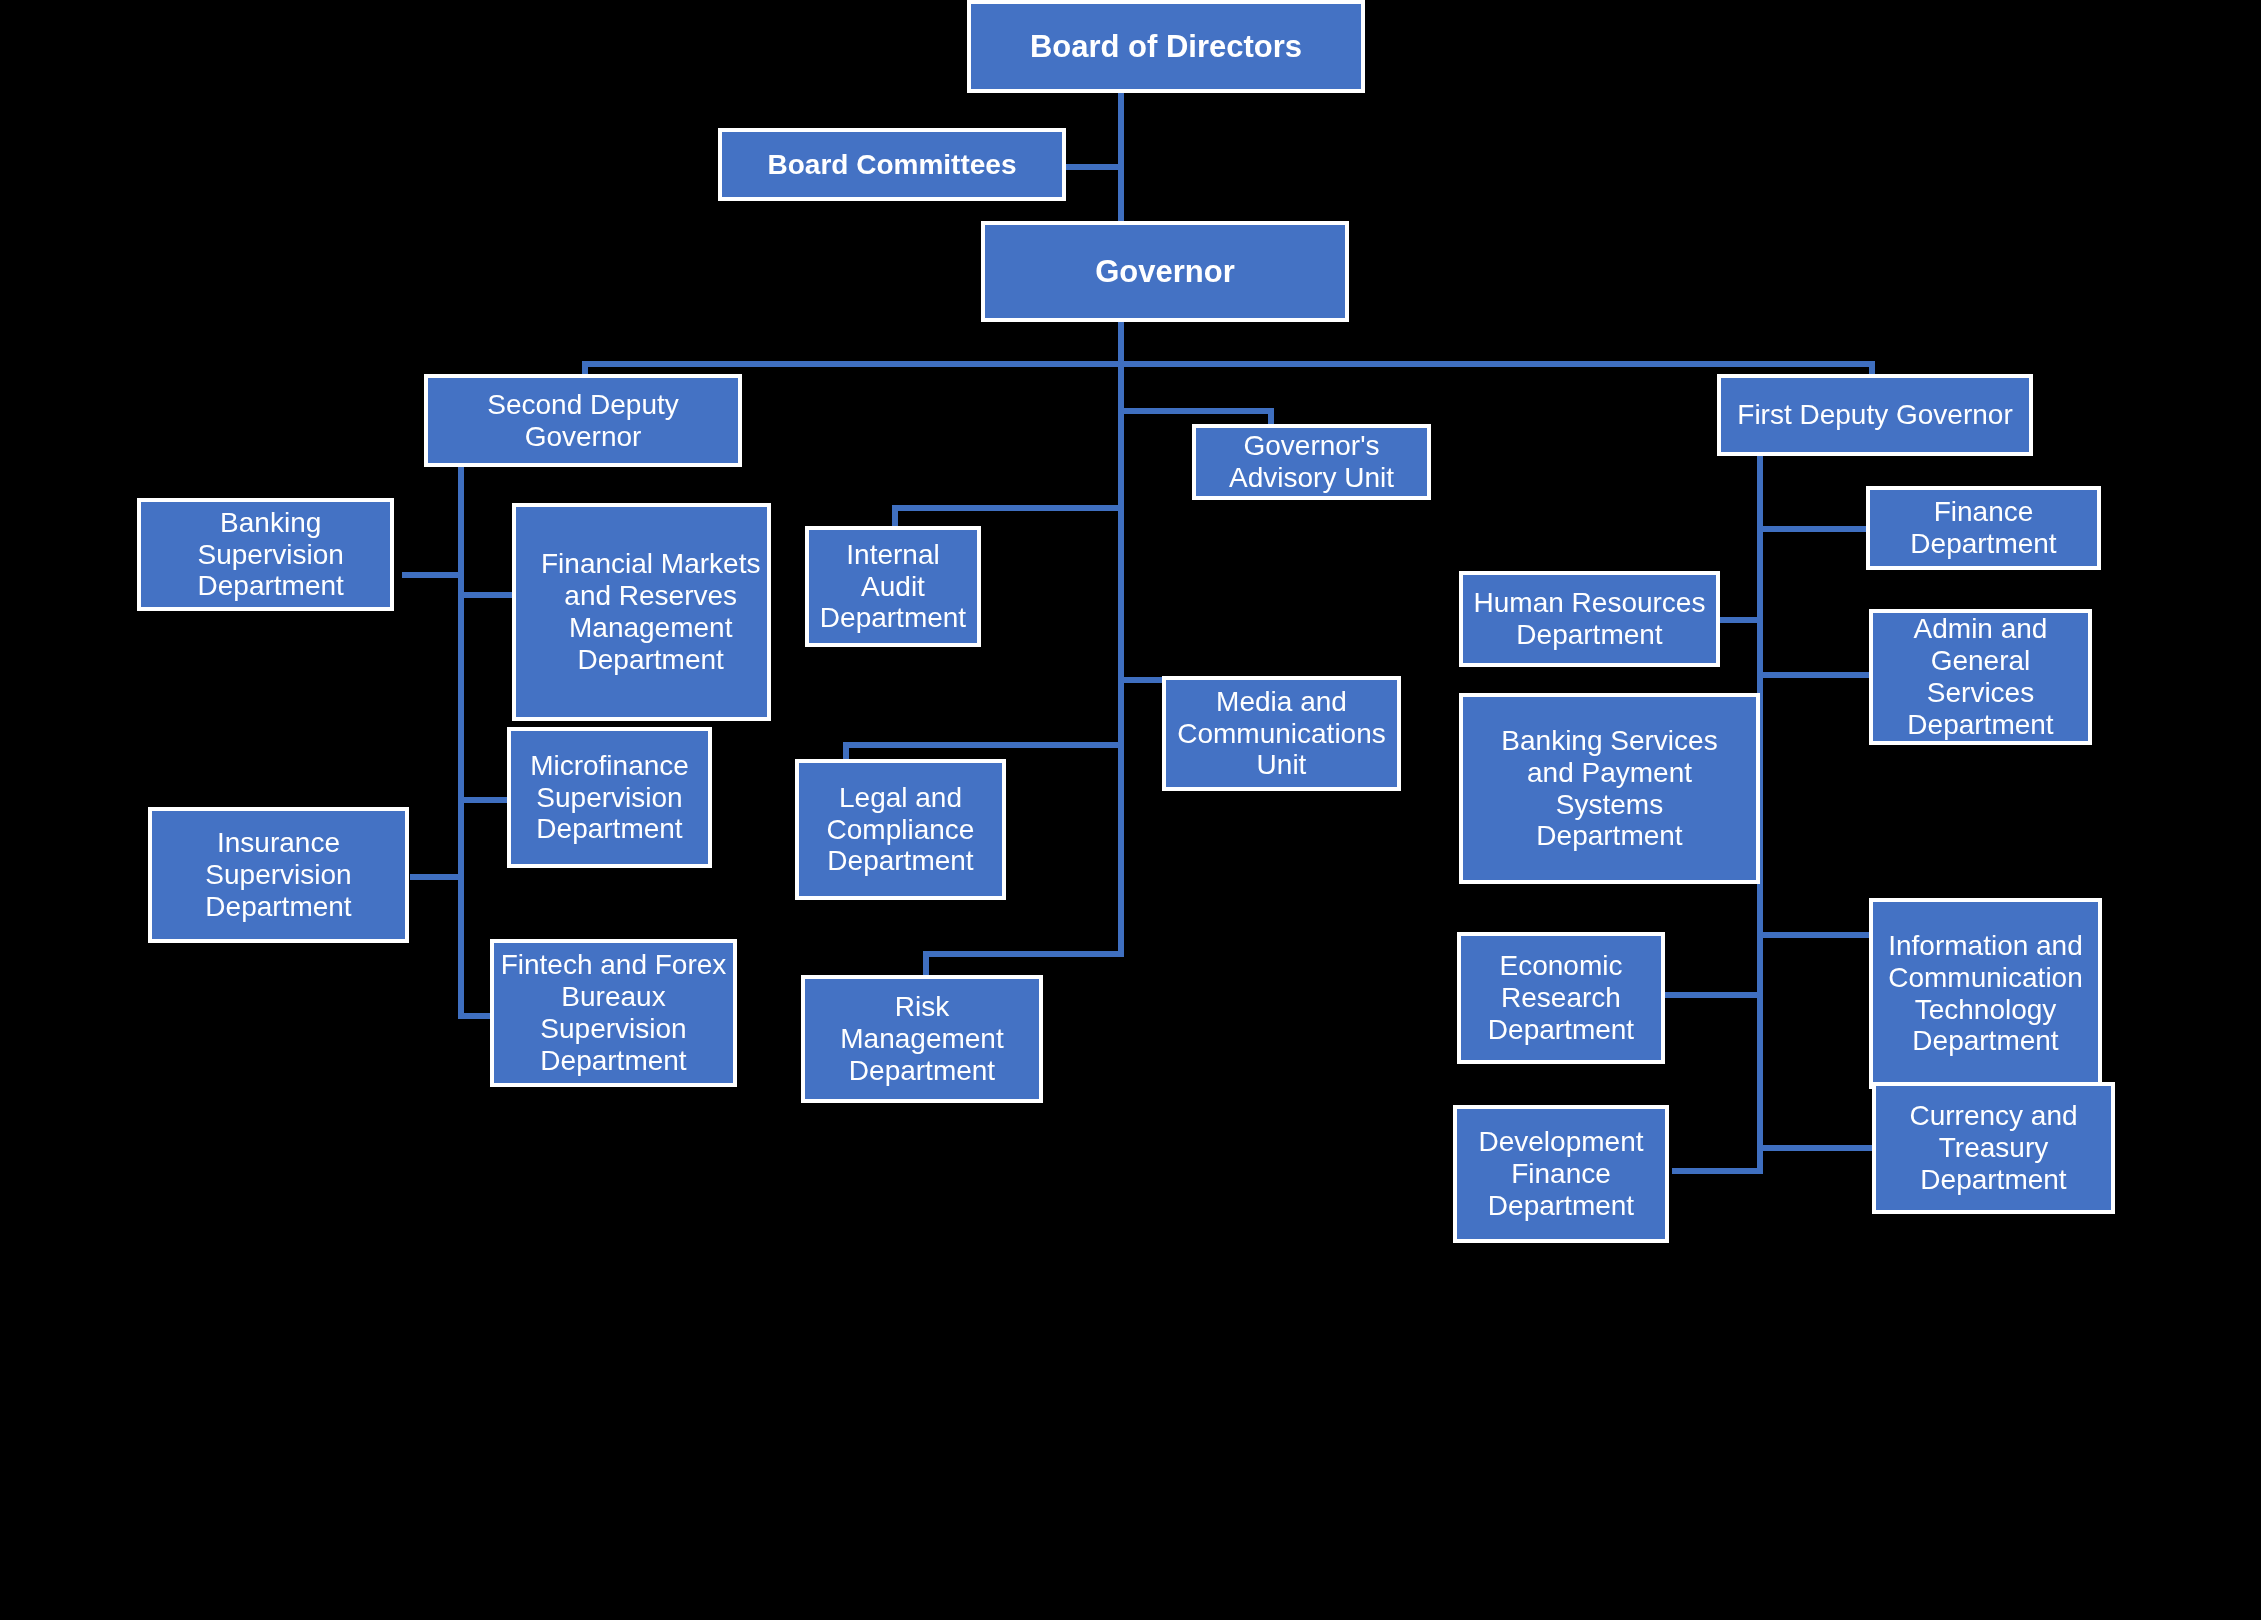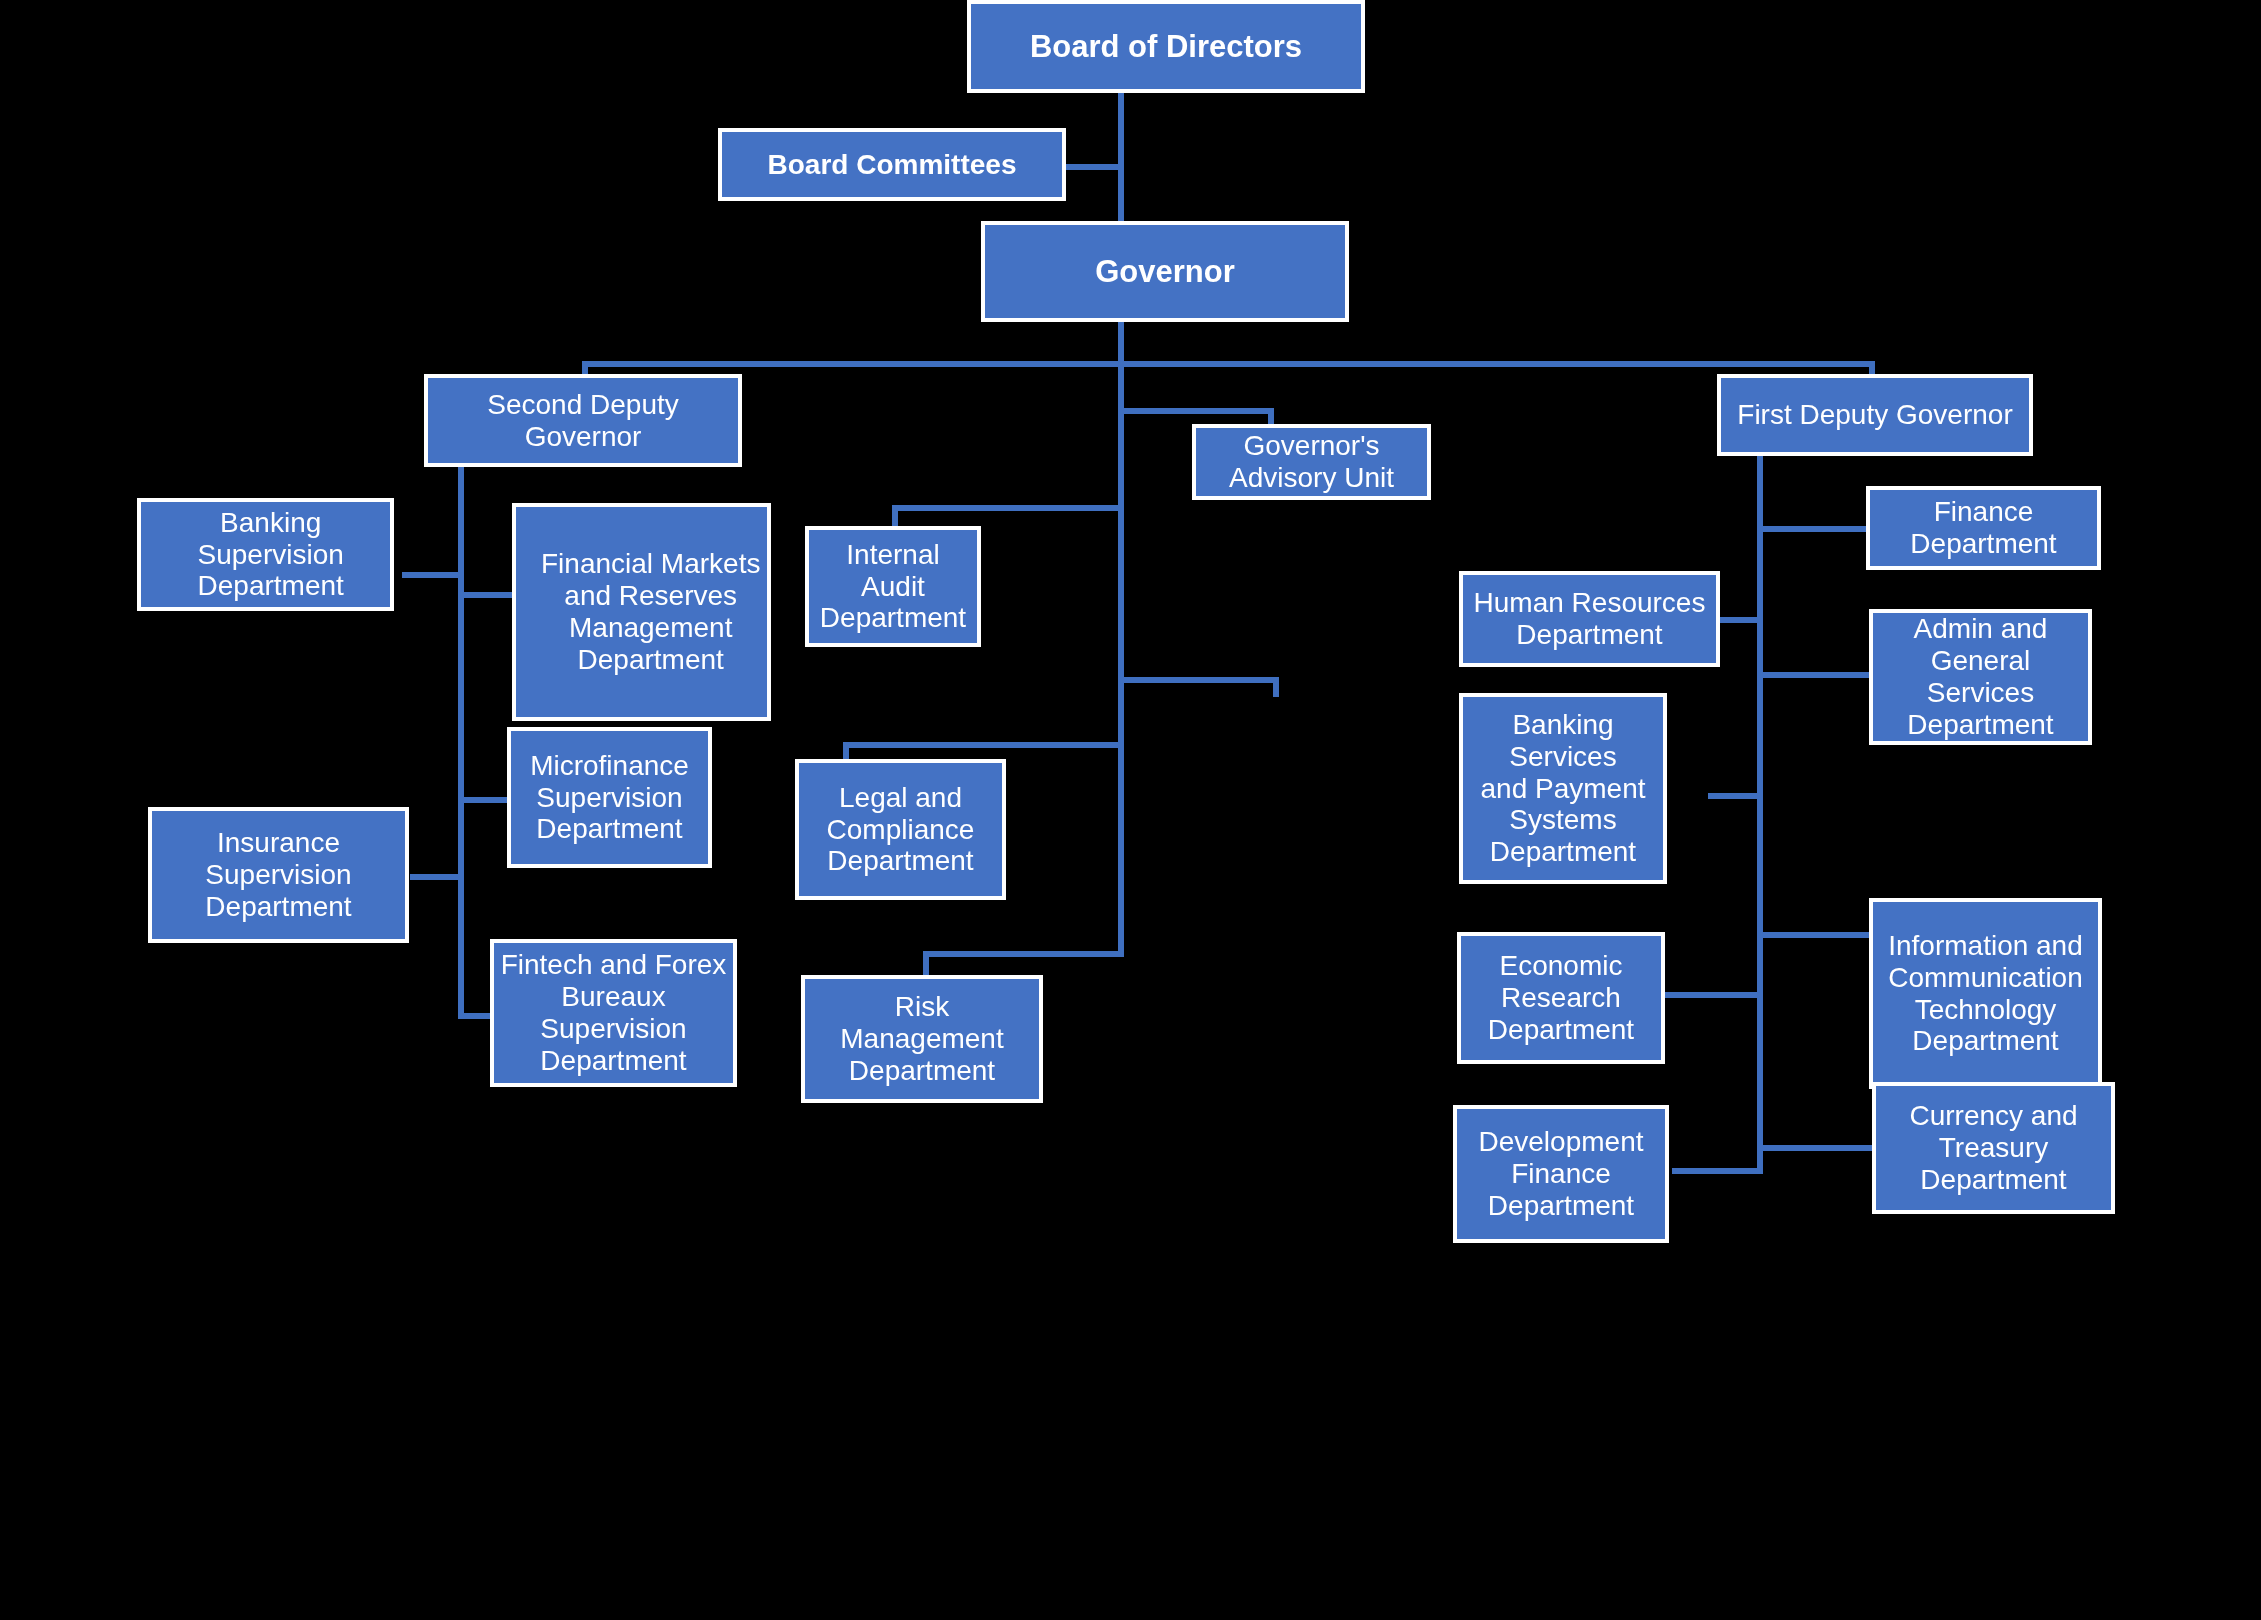--- a/index.html
+++ b/index.html
@@ -151,22 +151,27 @@
     <span class="txt">Human Resources
 Department</span>
   </div>
 
   <div class="node" style="left:1869px;top:609px;width:223px;height:136px;">
     <span class="txt">Admin and
 General Services
 Department</span>
   </div>
 
-
-  <div class="node" style="left:1459px;top:693px;width:208px;height:191px;justify-content:center;">
+  <div class="node" style="left:1162px;top:676px;width:239px;height:115px;">
+    <span class="txt">Media and
+Communications
+Unit</span>
+  </div>
+
+  <div class="node" style="left:1459px;top:693px;width:301px;height:191px;justify-content:center;">
     <span class="txt">Banking Services
 and Payment
 Systems
 Department</span>
   </div>
 
   <div class="node" style="left:507px;top:727px;width:205px;height:141px;">
     <span class="txt">Microfinance
 Supervision
 Department</span>

